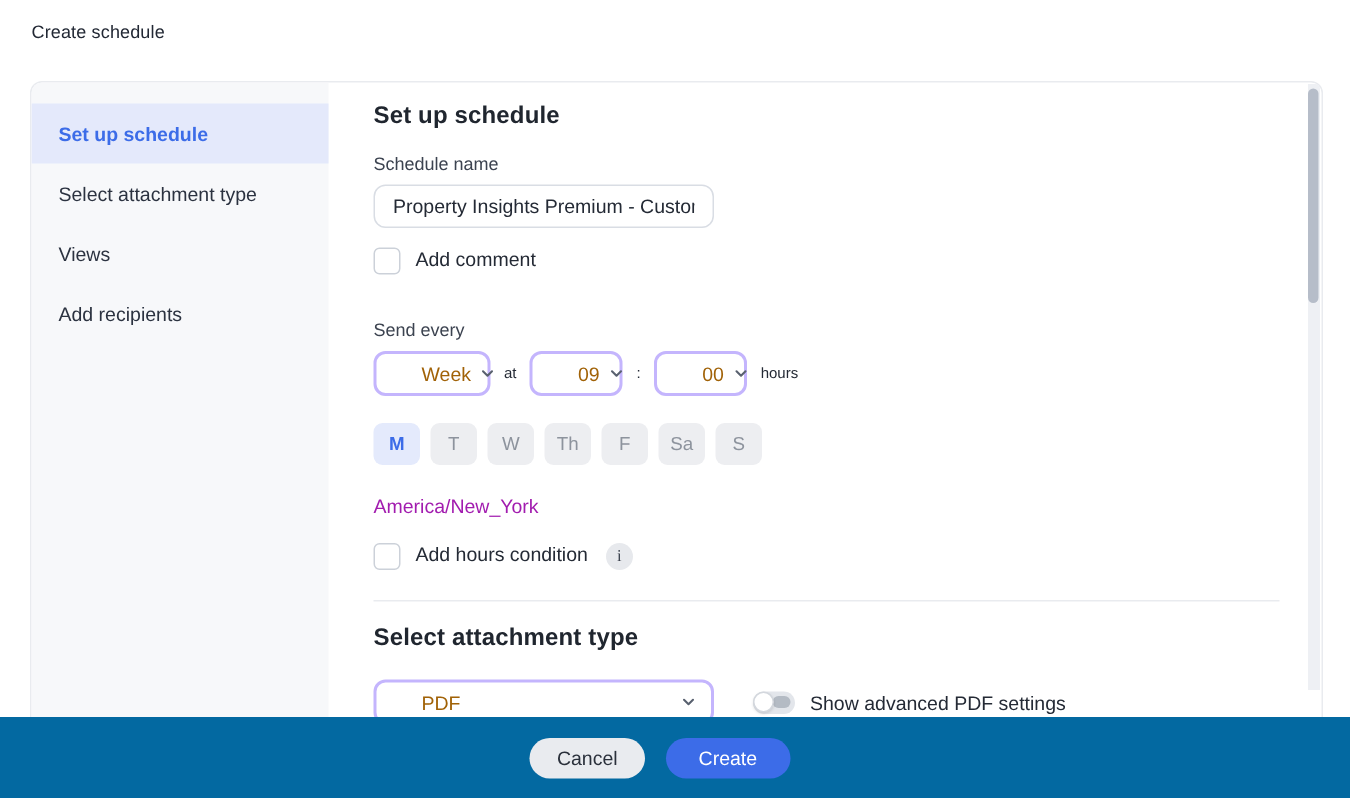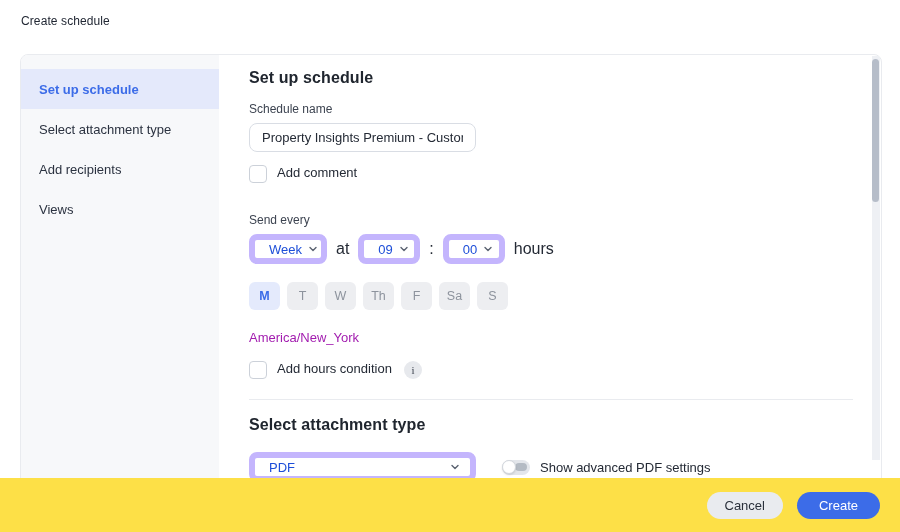--- a/index.html
+++ b/index.html
@@ -95,40 +95,40 @@
   }
   .check-label { font-size: 13px; color: #242a35; }
   .selects-row {
     display: flex;
     align-items: center;
     gap: 9px;
     margin-top: 0px;
   }
   .select-box {
     height: 30px;
-    border: 6px solid #c4b5fd;
+    border: 2px solid #c4b5fd;
     border-radius: 8px;
     background: #fff;
     display: flex;
     align-items: center;
     justify-content: space-between;
-    padding: 0 10px 0 14px;
-    font-size: 13px;
-    color: #1d4ed8;
+    padding: 0 10px 0 30px;
+    font-size: 13px;
+    color: #a16207;
     cursor: pointer;
   }
   .select-freq { width: 78px; }
   .select-time { width: 62px; }
   .select-attach { width: 227px; }
   .chev {
     width: 10px; height: 10px;
     flex-shrink: 0;
     margin-left: 6px;
   }
-  .inline-txt { font-size: 16px; color: #242a35; }
+  .inline-txt { font-size: 10px; color: #242a35; }
   .days-row {
     display: flex;
     gap: 7px;
     margin-top: 18px;
   }
   .day-pill {
     min-width: 31px;
     height: 28px;
     padding: 0 6px;
     border-radius: 6px;
@@ -223,24 +223,24 @@
     width: 7px;
     height: 143px;
     border-radius: 4px;
     background: #b6bdc9;
     cursor: grab;
   }
   .footer {
     position: absolute;
     left: 0; bottom: 0;
     width: 900px; height: 54px;
-    background: #fde047;
-    display: flex;
-    align-items: center;
-    justify-content: flex-end;
+    background: #0369a1;
+    display: flex;
+    align-items: center;
+    justify-content: center;
     gap: 14px;
     padding-right: 20px;
   }
   .btn {
     height: 27px;
     border: none;
     border-radius: 15px;
     font-size: 13px;
     font-family: inherit;
     padding: 0 18px;
@@ -260,24 +260,24 @@
 <div class="card">
 
   <div class="sidebar">
     <div class="sidebar-item active">
       <span>Set up schedule</span>
     </div>
     <div class="sidebar-item">
       <span>Select attachment type</span>
     </div>
     <div class="sidebar-item">
+      <span>Views</span>
+    </div>
+    <div class="sidebar-item">
       <span>Add recipients</span>
-    </div>
-    <div class="sidebar-item">
-      <span>Views</span>
     </div>
   </div>
 
   <div class="main">
 
     <div class="section-heading">Set up schedule</div>
 
     <div class="field-label">Schedule name</div>
     <input class="text-input" type="text" value="Property Insights Premium - Custom" style="">
 

